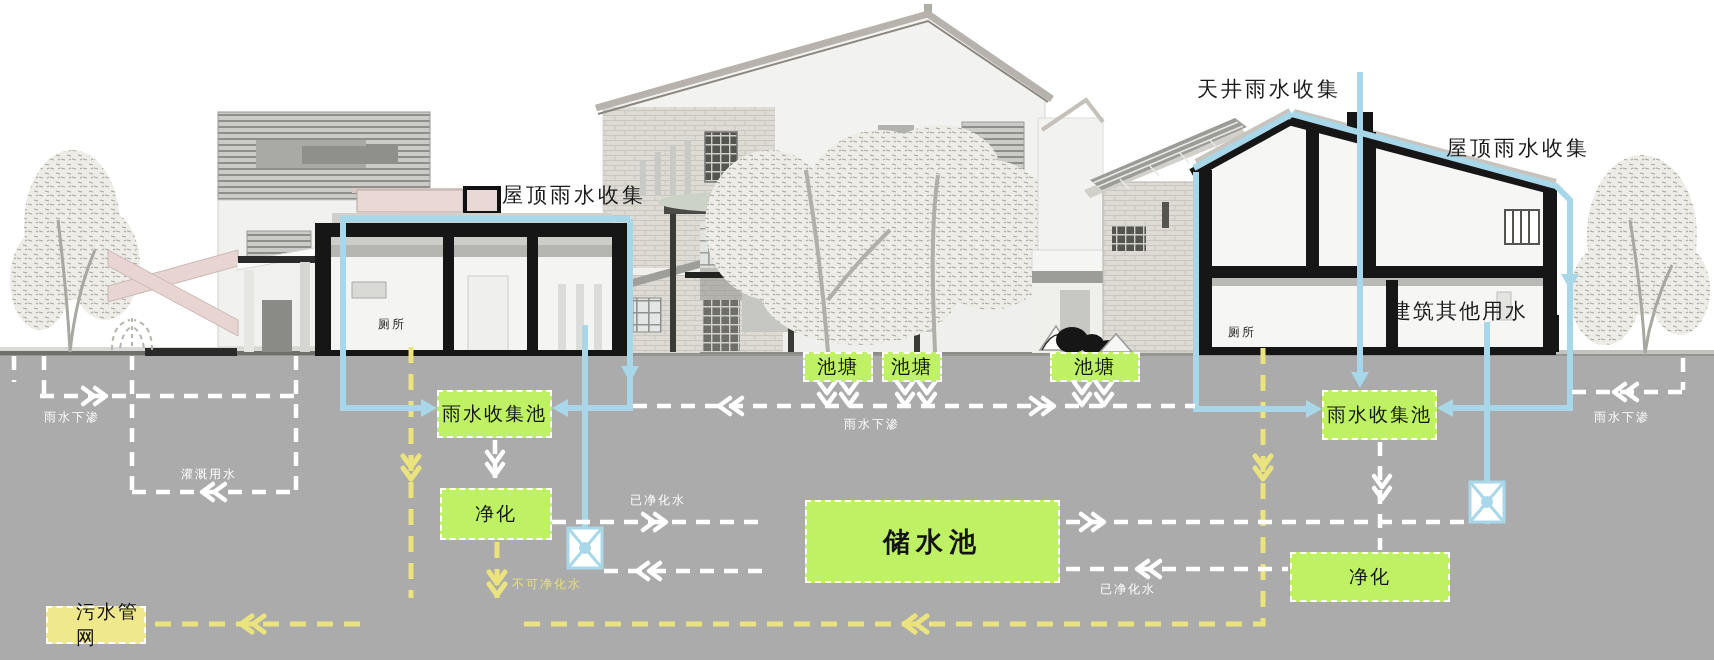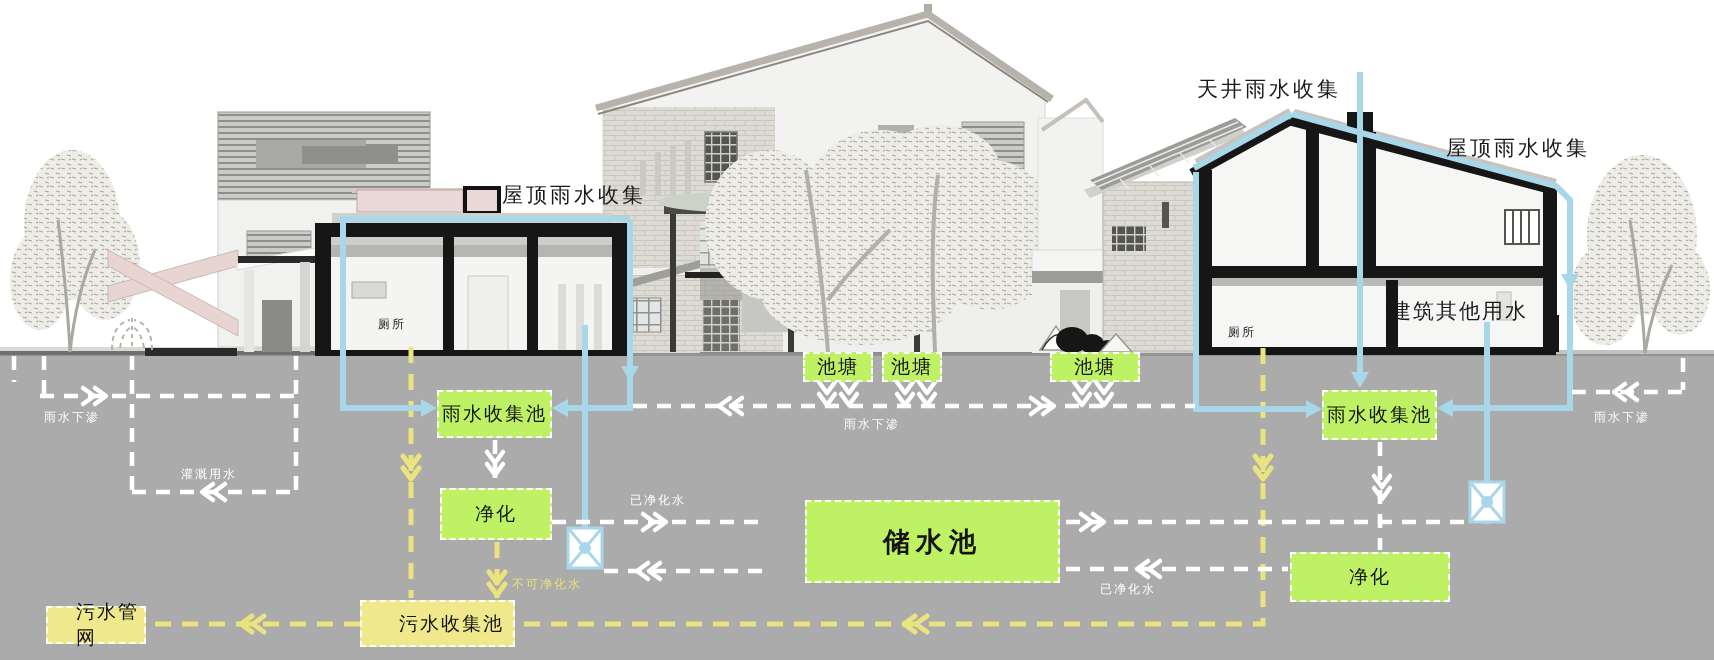--- a/index.html
+++ b/index.html
@@ -320,16 +320,15 @@
 <div class="lbl flow flowy" style="left:512px;top:577px;">不可净化水</div>
 
 <div class="bx water" style="left:803px;top:352px;width:70px;height:30px;">池塘</div>
 <div class="bx water" style="left:882px;top:352px;width:60px;height:30px;">池塘</div>
 <div class="bx water" style="left:1050px;top:352px;width:90px;height:30px;">池塘</div>
 <div class="bx water" style="left:437px;top:390px;width:115px;height:48px;">雨水收集池</div>
 <div class="bx water" style="left:1322px;top:390px;width:115px;height:50px;">雨水收集池</div>
 <div class="bx water" style="left:440px;top:488px;width:112px;height:52px;">净化</div>
 <div class="bx water" style="left:1290px;top:552px;width:160px;height:50px;">净化</div>
 <div class="bx water storage" style="left:763px;top:500px;width:255px;height:83px;margin-left:42px;">储水池</div>
-<div class="bx sew" style="left:360px;top:600px;width:155px;height:47px;">污水收集池</div>
 <div class="bx sew" style="left:46px;top:606px;width:100px;height:38px;">污水管网</div>
 
 </div>
 
 </body></html>

